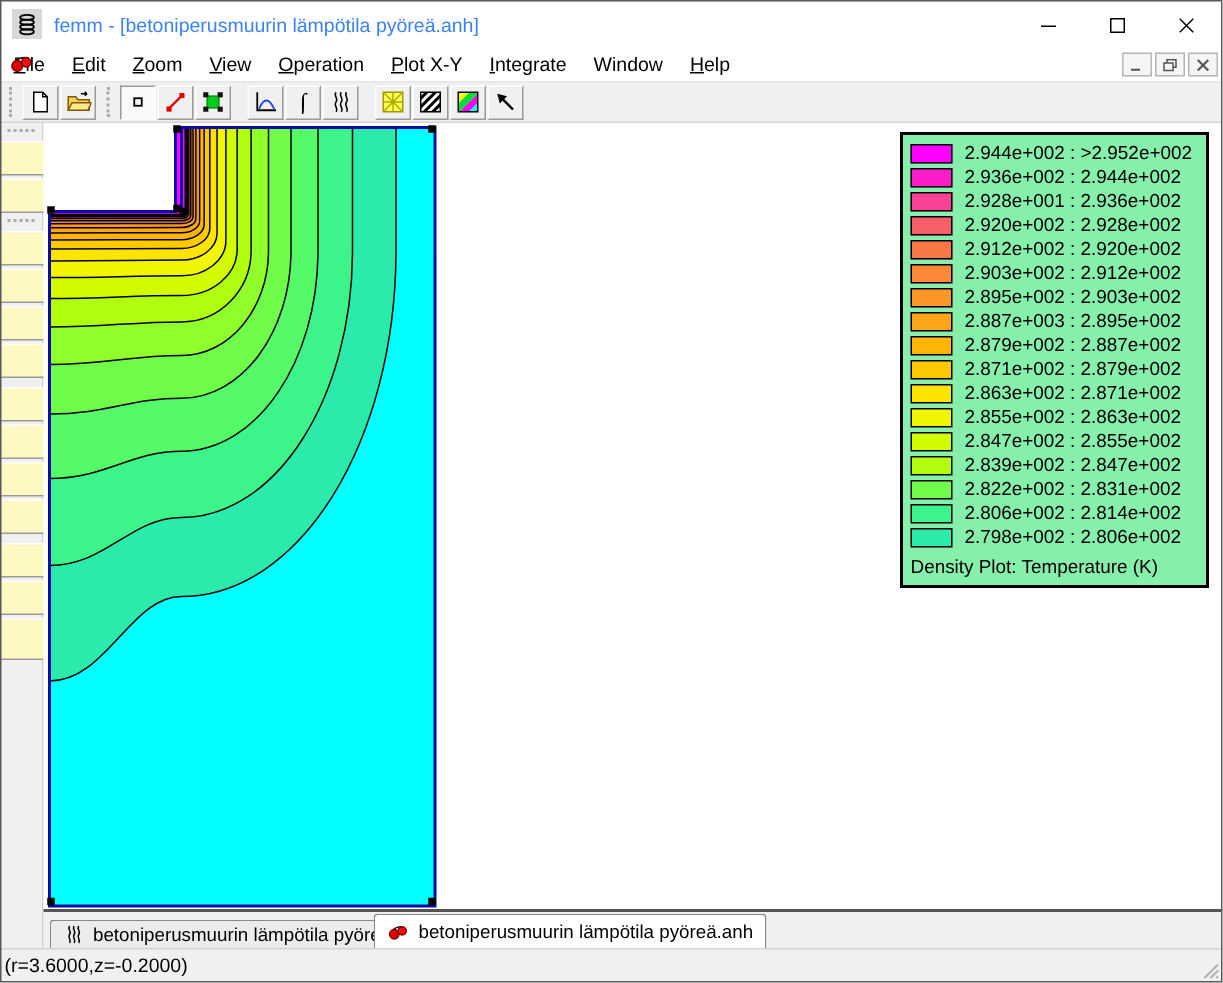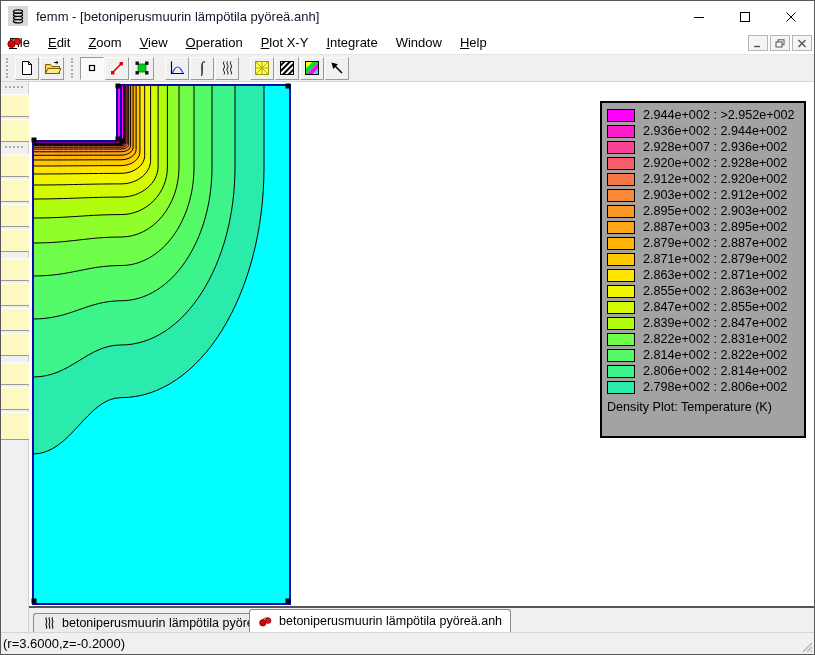--- a/index.html
+++ b/index.html
@@ -6,21 +6,21 @@
   html,body { background:#888; }
   .window{
     position:relative; width:815px; height:655px; background:#fff;
     font-family:"Liberation Sans",sans-serif; overflow:hidden;
   }
   .window::after{content:""; position:absolute; inset:0; border:1px solid #585858; pointer-events:none; z-index:99;}
 
   
   .titlebar{position:absolute; left:0; top:0; width:815px; height:32px; background:#fff; display:flex; align-items:center;}
   .app-icon{width:20px; height:20px; margin-left:8px; background:#d9d9d9; display:flex; align-items:center; justify-content:center;}
-  .title-text{margin-left:8px; font-size:13px; color:#0f172a;}
+  .title-text{margin-left:8px; font-size:13px; color:#3b82f6;}
   .win-btns{position:absolute; right:1px; top:1px; display:flex; height:31px;}
   .win-btn{width:46px; height:31px; display:flex; align-items:center; justify-content:center;}
   
   .menubar{position:absolute; left:0; top:32px; width:815px; height:22px; background:#fff; display:flex; align-items:center; font-size:13px;}
   .menu-item{padding:0 9px; line-height:22px; color:#000;}
   .menu-item:first-child{margin-left:22px;}
   .mdi-icon{position:absolute; left:6px; top:2px;}
   .mdi-btns{position:absolute; right:3px; top:3px; display:flex; gap:2px;}
   .mdi-btn{width:20px; height:16px; background:#f5f5f5; border:1px solid #b5b5b5; display:flex; align-items:center; justify-content:center;}
 
@@ -37,21 +37,21 @@
   .sb-btn{width:24px; height:23px; margin:1px auto 2px auto; background:#fef9c3; border:1px solid; border-color:#fdfdfd #9a9a9a #9a9a9a #fdfdfd; display:flex; align-items:center; justify-content:center;padding-left:40px;}
   .sb-btn.tall{height:28px; flex-direction:column; line-height:10px;}
   .sb-sep{height:3px;}
   .grid-size-text{font-size:9px; font-weight:bold; color:#000; text-align:center; line-height:9px;}
 
   
   .canvas{position:absolute; left:29px; top:82px; width:786px; height:526px; background:#fff; border-bottom:2px solid #555;}
   .plot-svg{position:absolute; left:0; top:0;}
 
   
-  .legend{position:absolute; left:571px; top:19px; width:206px; background:#a3a3a3; border:2px solid #000; padding:4px 5px 20px 5px;}
+  .legend{position:absolute; left:571px; top:6px; width:206px; background:#86efac; border:2px solid #000; padding:4px 5px 3px 5px;}
   .legend-row{display:flex; align-items:center; height:16px;}
   .legend-swatch{width:28px; height:13px; border:1px solid #000; flex:none;}
   .legend-label{margin-left:8px; font-size:12.6px; color:#000; white-space:nowrap;}
   .legend-caption{font-size:12.6px; color:#000; margin-top:5px; padding-bottom:2px;}
 
   
   .tabbar{position:absolute; left:29px; top:608px; width:786px; height:24px; background:#f0f0f0;}
   .tab{position:absolute; display:flex; align-items:center; padding:0 8px; font-size:12.5px; color:#000; border:1px solid #898989; border-bottom:none; border-radius:3px 3px 0 0; background:#ececec;}
   .tab.inactive{top:5px; height:19px;}
   .tab.active{top:1px; height:23px; background:#fff; z-index:2;}
@@ -387,21 +387,21 @@
       <div class="legend-row">
           <div class="legend-swatch" style="background: rgb(255, 0, 255);"></div>
           <span class="legend-label">2.944e+002 : &gt;2.952e+002</span>
         </div>
         <div class="legend-row">
           <div class="legend-swatch" style="background: rgb(251, 30, 200);"></div>
           <span class="legend-label">2.936e+002 : 2.944e+002</span>
         </div>
         <div class="legend-row">
           <div class="legend-swatch" style="background: rgb(248, 66, 147);"></div>
-          <span class="legend-label">2.928e+007 : 2.936e+002</span>
+          <span class="legend-label">2.928e+001 : 2.936e+002</span>
         </div>
         <div class="legend-row">
           <div class="legend-swatch" style="background: rgb(247, 95, 104);"></div>
           <span class="legend-label">2.920e+002 : 2.928e+002</span>
         </div>
         <div class="legend-row">
           <div class="legend-swatch" style="background: rgb(248, 119, 71);"></div>
           <span class="legend-label">2.912e+002 : 2.920e+002</span>
         </div>
         <div class="legend-row">
@@ -436,24 +436,20 @@
           <div class="legend-swatch" style="background: rgb(210, 251, 0);"></div>
           <span class="legend-label">2.847e+002 : 2.855e+002</span>
         </div>
         <div class="legend-row">
           <div class="legend-swatch" style="background: rgb(176, 253, 13);"></div>
           <span class="legend-label">2.839e+002 : 2.847e+002</span>
         </div>
         <div class="legend-row">
           <div class="legend-swatch" style="background: rgb(112, 253, 73);"></div>
           <span class="legend-label">2.822e+002 : 2.831e+002</span>
-        </div>
-        <div class="legend-row">
-          <div class="legend-swatch" style="background: rgb(84, 250, 104);"></div>
-          <span class="legend-label">2.814e+002 : 2.822e+002</span>
         </div>
         <div class="legend-row">
           <div class="legend-swatch" style="background: rgb(61, 244, 138);"></div>
           <span class="legend-label">2.806e+002 : 2.814e+002</span>
         </div>
         <div class="legend-row">
           <div class="legend-swatch" style="background: rgb(43, 235, 172);"></div>
           <span class="legend-label">2.798e+002 : 2.806e+002</span>
         </div>
         <div class="legend-caption">Density Plot: Temperature (K)</div>

